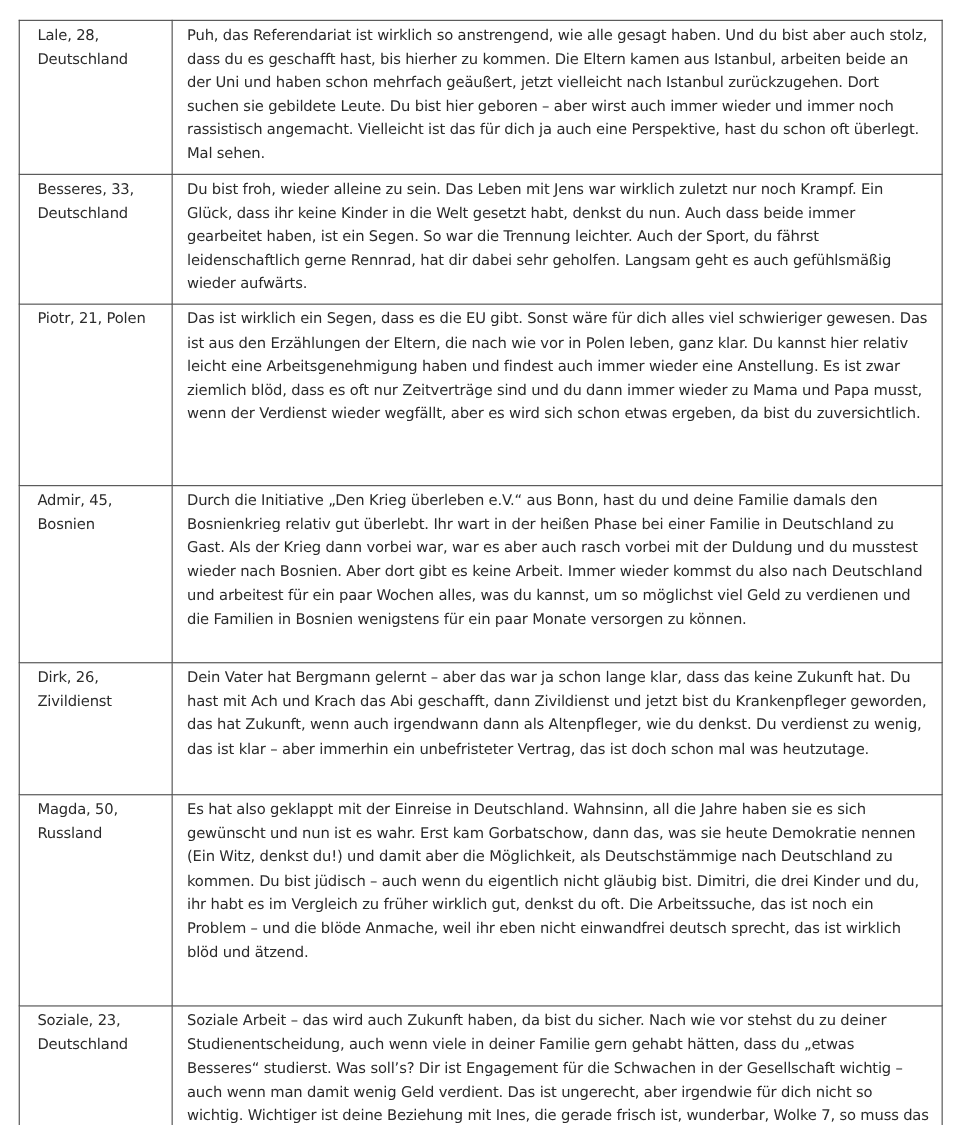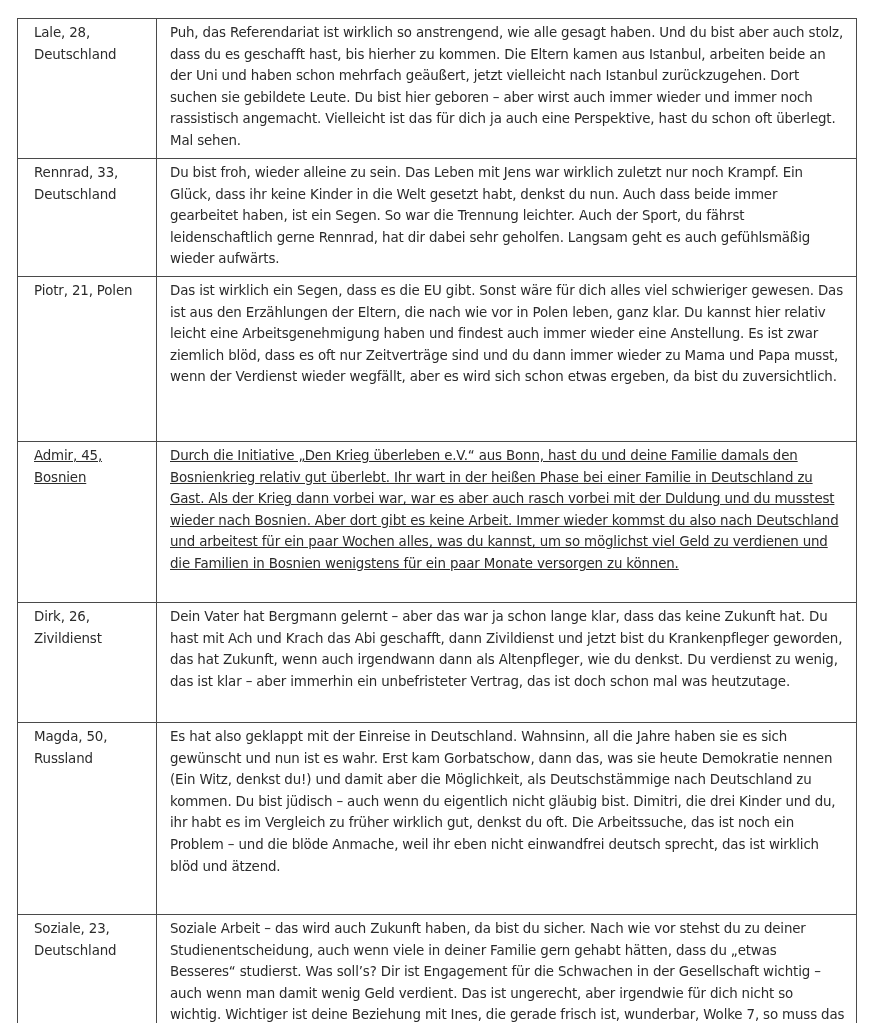--- a/index.html
+++ b/index.html
@@ -19,37 +19,37 @@
     border: 1.5px solid #4a4a4a;
     vertical-align: top;
     line-height: 21.6px;
   }
   .doc-table tr { border-top: 1.5px solid #6e6e6e; }
   .col-person { width: 139px; padding: 3px 8px 6px 16px; box-sizing: border-box; margin-top: 24px; }
   .col-text { padding: 3px 10px 6px 13px; }
   tr.r1 td { height: 140px; }
   tr.r2 td { height: 115px; }
   tr.r3 td { height: 165px; }
-  tr.r4 td { height: 161px; text-decoration: underline; }
+  tr.r4 td { height: 161px; }
   tr.r5 td { height: 120px; }
   tr.r6 td { height: 192px; }
   tr.r7 td { height: 143px; }
   .doc-table td { box-sizing: border-box; }
 </style>
 </head>
 <body>
 
 <table class="doc-table">
   <tbody>
     <tr class="r1">
       <td class="col-person">Lale, 28, Deutschland</td>
       <td class="col-text">Puh, das Referendariat ist wirklich so anstrengend, wie alle gesagt haben. Und du bist aber auch stolz, dass du es geschafft hast, bis hierher zu kommen. Die Eltern kamen aus Istanbul, arbeiten beide an der Uni und haben schon mehrfach geäußert, jetzt vielleicht nach Istanbul zurückzugehen. Dort suchen sie gebildete Leute. Du bist hier geboren – aber wirst auch immer wieder und immer noch rassistisch angemacht. Vielleicht ist das für dich ja auch eine Perspekti­ve, hast du schon oft überlegt. Mal sehen.</td>
     </tr>
     <tr class="r2">
-      <td class="col-person">Rennrad, 33, Deutschland</td>
+      <td class="col-person">Besseres, 33, Deutschland</td>
       <td class="col-text">Du bist froh, wieder alleine zu sein. Das Leben mit Jens war wirklich zuletzt nur noch Krampf. Ein Glück, dass ihr keine Kinder in die Welt gesetzt habt, denkst du nun. Auch dass beide immer gearbeitet haben, ist ein Segen. So war die Trennung leichter. Auch der Sport, du fährst leidenschaftlich gerne Rennrad, hat dir dabei sehr geholfen. Langsam geht es auch gefühlsmä­ßig wieder aufwärts.</td>
     </tr>
     <tr class="r3">
       <td class="col-person">Piotr, 21, Polen</td>
       <td class="col-text">Das ist wirklich ein Segen, dass es die EU gibt. Sonst wäre für dich alles viel schwieriger gewesen. Das ist aus den Erzählungen der Eltern, die nach wie vor in Polen leben, ganz klar. Du kannst hier relativ leicht eine Arbeitsgenehmigung haben und findest auch immer wieder eine Anstellung. Es ist zwar ziemlich blöd, dass es oft nur Zeitverträge sind und du dann immer wieder zu Mama und Papa musst, wenn der Verdienst wieder wegfällt, aber es wird sich schon etwas ergeben, da bist du zuversichtlich.</td>
     </tr>
     <tr class="r4">
       <td class="col-person">Admir, 45, Bosnien</td>
       <td class="col-text">Durch die Initiative „Den Krieg überleben e.V.“ aus Bonn, hast du und deine Familie damals den Bosnienkrieg relativ gut überlebt. Ihr wart in der heißen Phase bei einer Familie in Deutsch­land zu Gast. Als der Krieg dann vorbei war, war es aber auch rasch vorbei mit der Duldung und du musstest wieder nach Bosnien. Aber dort gibt es keine Arbeit. Immer wieder kommst du also nach Deutschland und arbeitest für ein paar Wochen alles, was du kannst, um so möglichst viel Geld zu verdienen und die Familien in Bosnien wenigstens für ein paar Monate versorgen zu können.</td>
     </tr>

